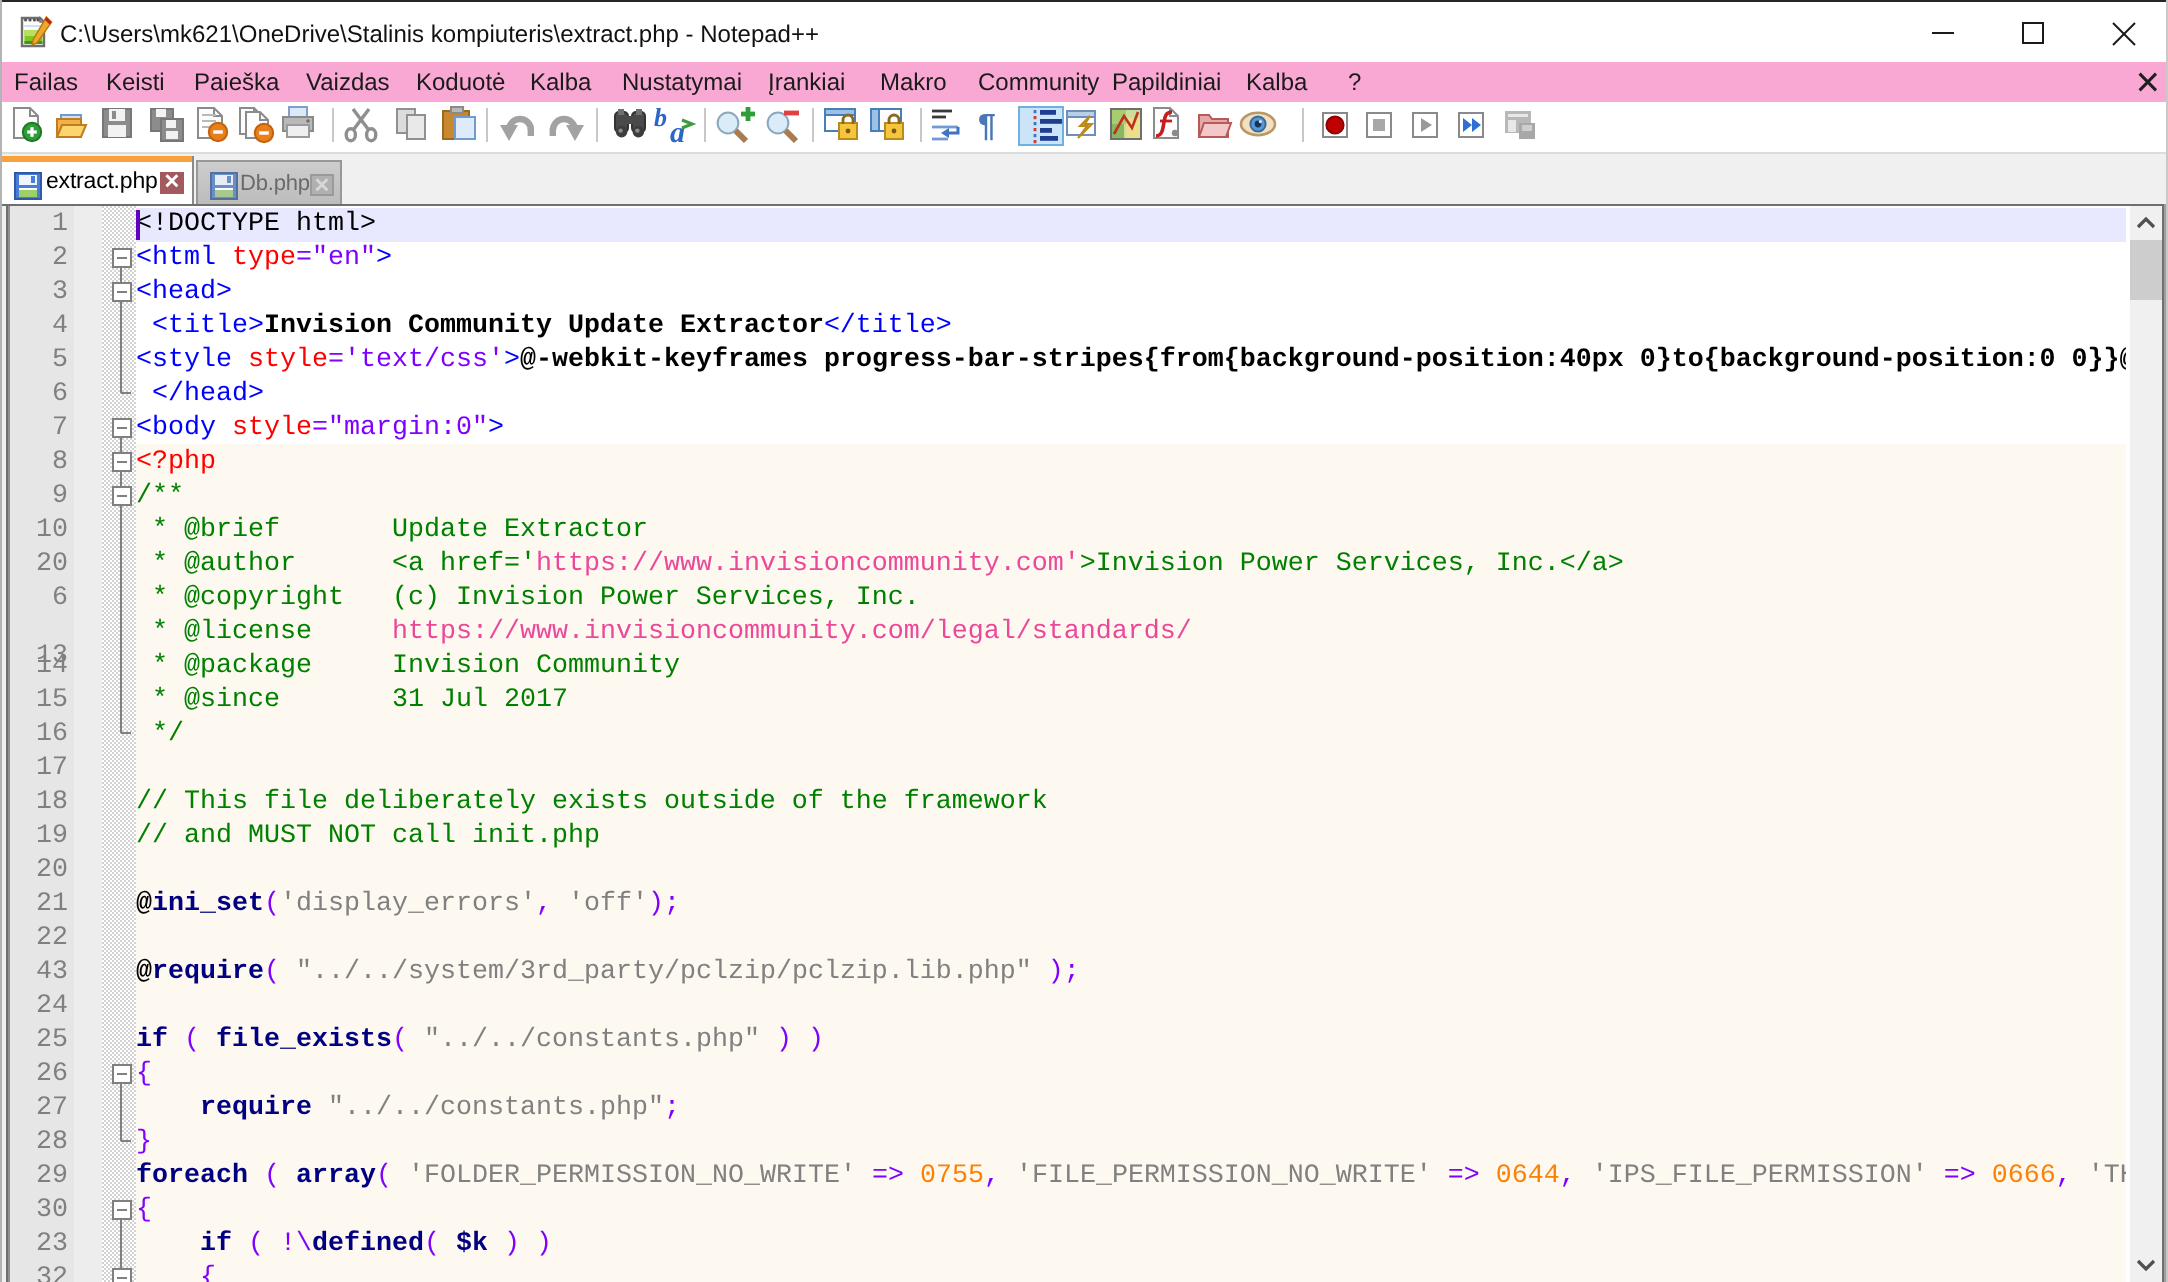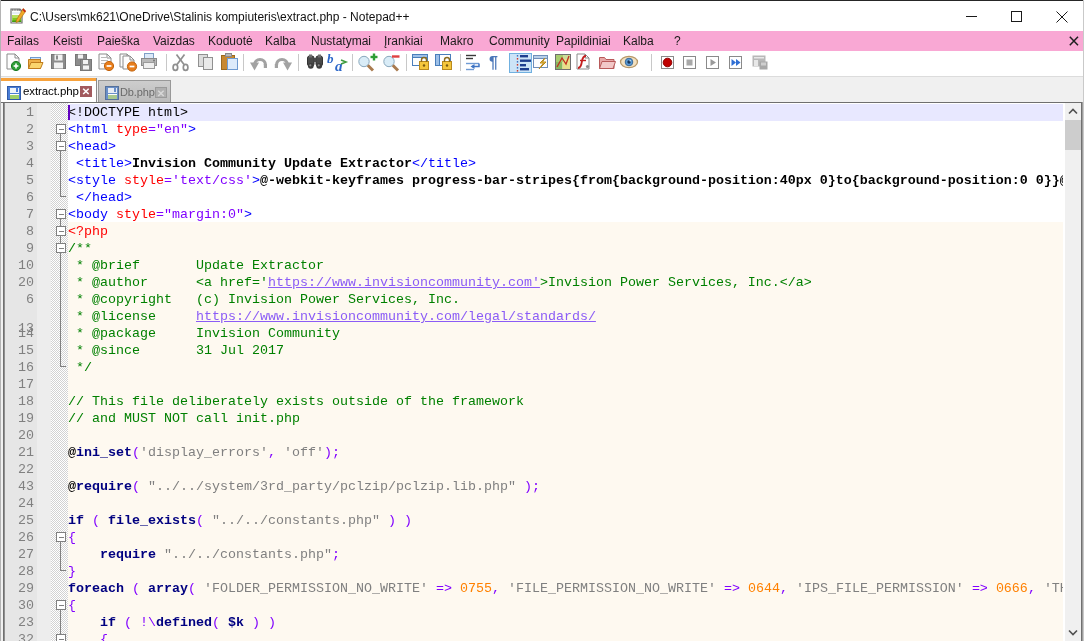--- a/index.html
+++ b/index.html
@@ -26,21 +26,21 @@
 #foldbg{position:absolute;left:51px;top:103px;width:17px;height:538px;background:#fff}
 #codebg{position:absolute;left:68px;top:103px;width:995px;height:538px;background:#fff}
 #cream{position:absolute;left:68px;top:222px;width:995px;height:419px;background:#fef9f0}
 #curline{position:absolute;left:68px;top:104px;width:995px;height:17px;background:#e8e8ff}
 #caret{position:absolute;left:68px;top:105px;width:2px;height:15px;background:#6000c0}
 .gn{position:absolute;left:5px;width:29px;height:18px;text-align:right;font-family:"Liberation Mono",monospace;font-size:13.33px;line-height:17px;padding-top:1px;color:#808080}
 .ln{position:absolute;left:68px;height:18px;font-family:"Liberation Mono",monospace;font-size:13.33px;line-height:17px;padding-top:1px;white-space:pre;color:#000}
 .ln .t{color:#0000ff} .ln .a{color:#ff0000} .ln .v{color:#8000ff}
 .ln .k{color:#000080;font-weight:bold} .ln .o{color:#8000ff}
 .ln .s{color:#808080} .ln .n{color:#ff8000} .ln .c{color:#008000}
-.ln .u{color:#8b5cf6;text-decoration:underline}
+.ln .u{color:#ec4899;}
 .ln .b{color:#000;font-weight:bold} .ln .p{color:#ff0000}
 #clip{position:absolute;left:5px;top:103px;width:1058px;height:538px;overflow:hidden}
 #topline{position:absolute;left:0;top:0;width:100%;height:1px;background:#262626}
 #rb1{position:absolute;left:1081px;top:102px;width:1px;height:539px;background:#707070}
 #rb2{position:absolute;left:1082px;top:102px;width:1px;height:539px;background:#9e9e9e}
 #rb3{position:absolute;left:1083px;top:0;width:1px;height:641px;background:#c9c9c9}
 </style></head>
 <body>
 <div id="w">
 <div id="topline"></div>

